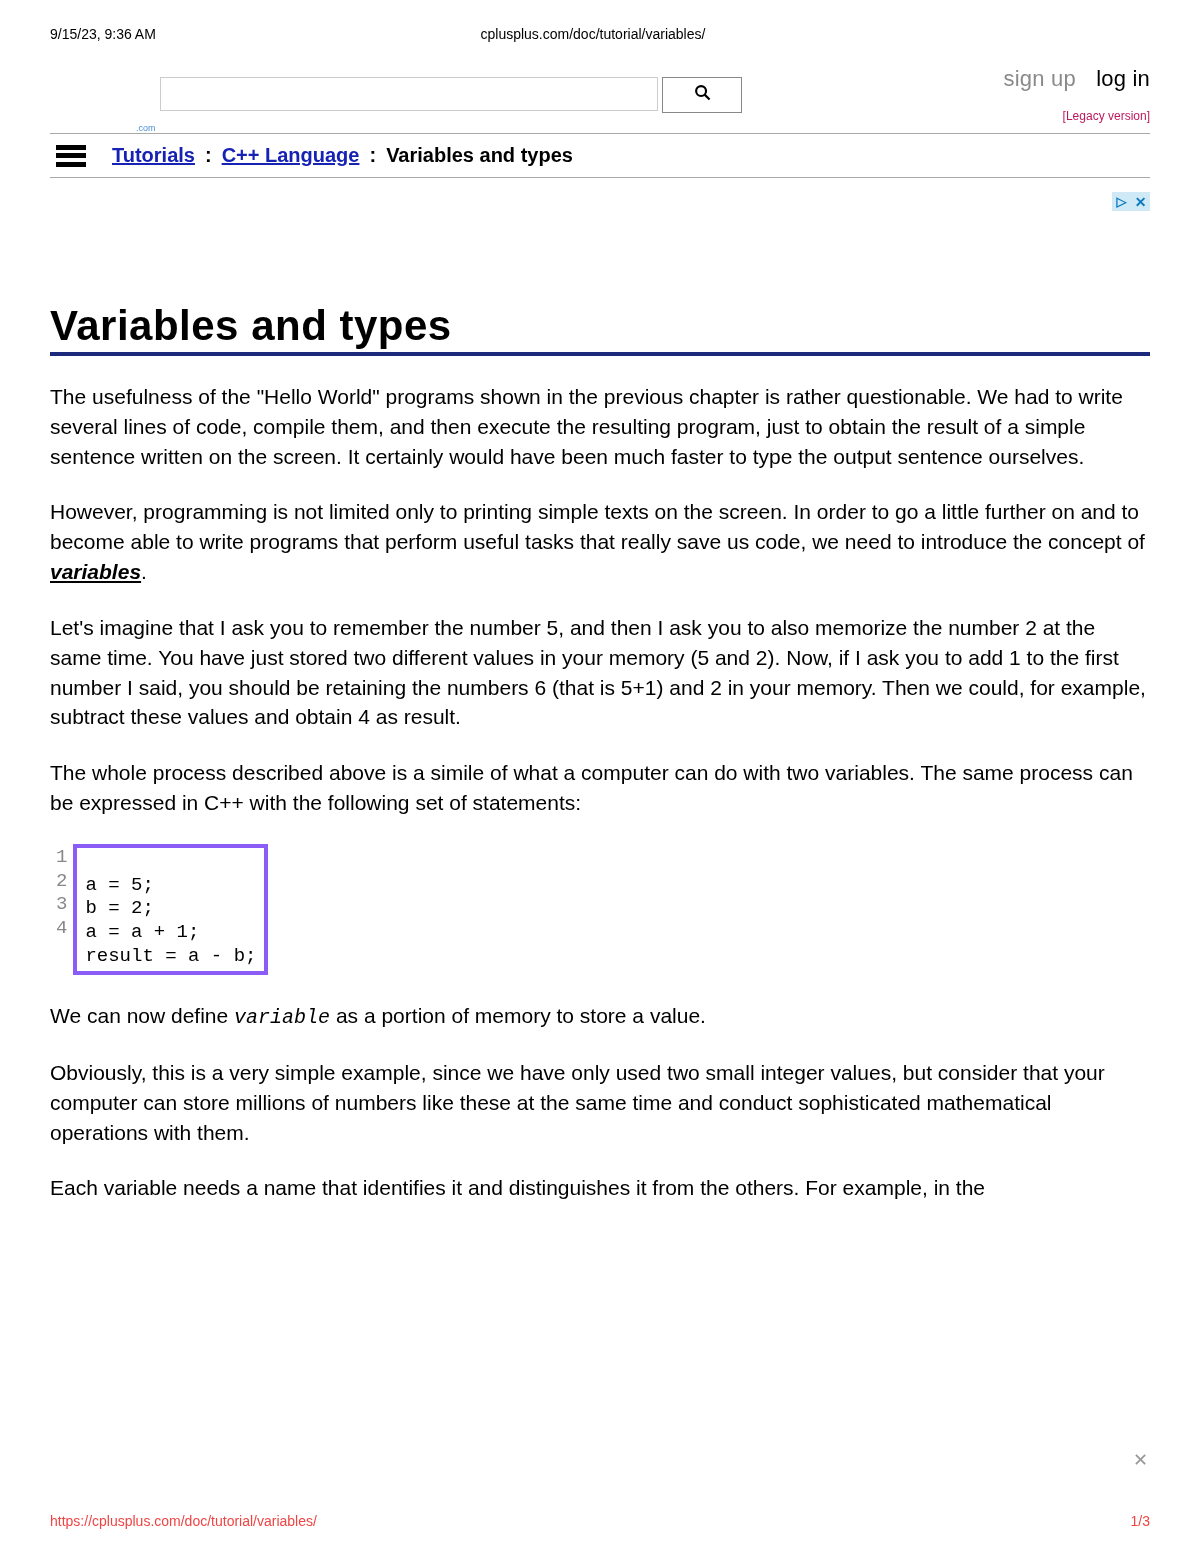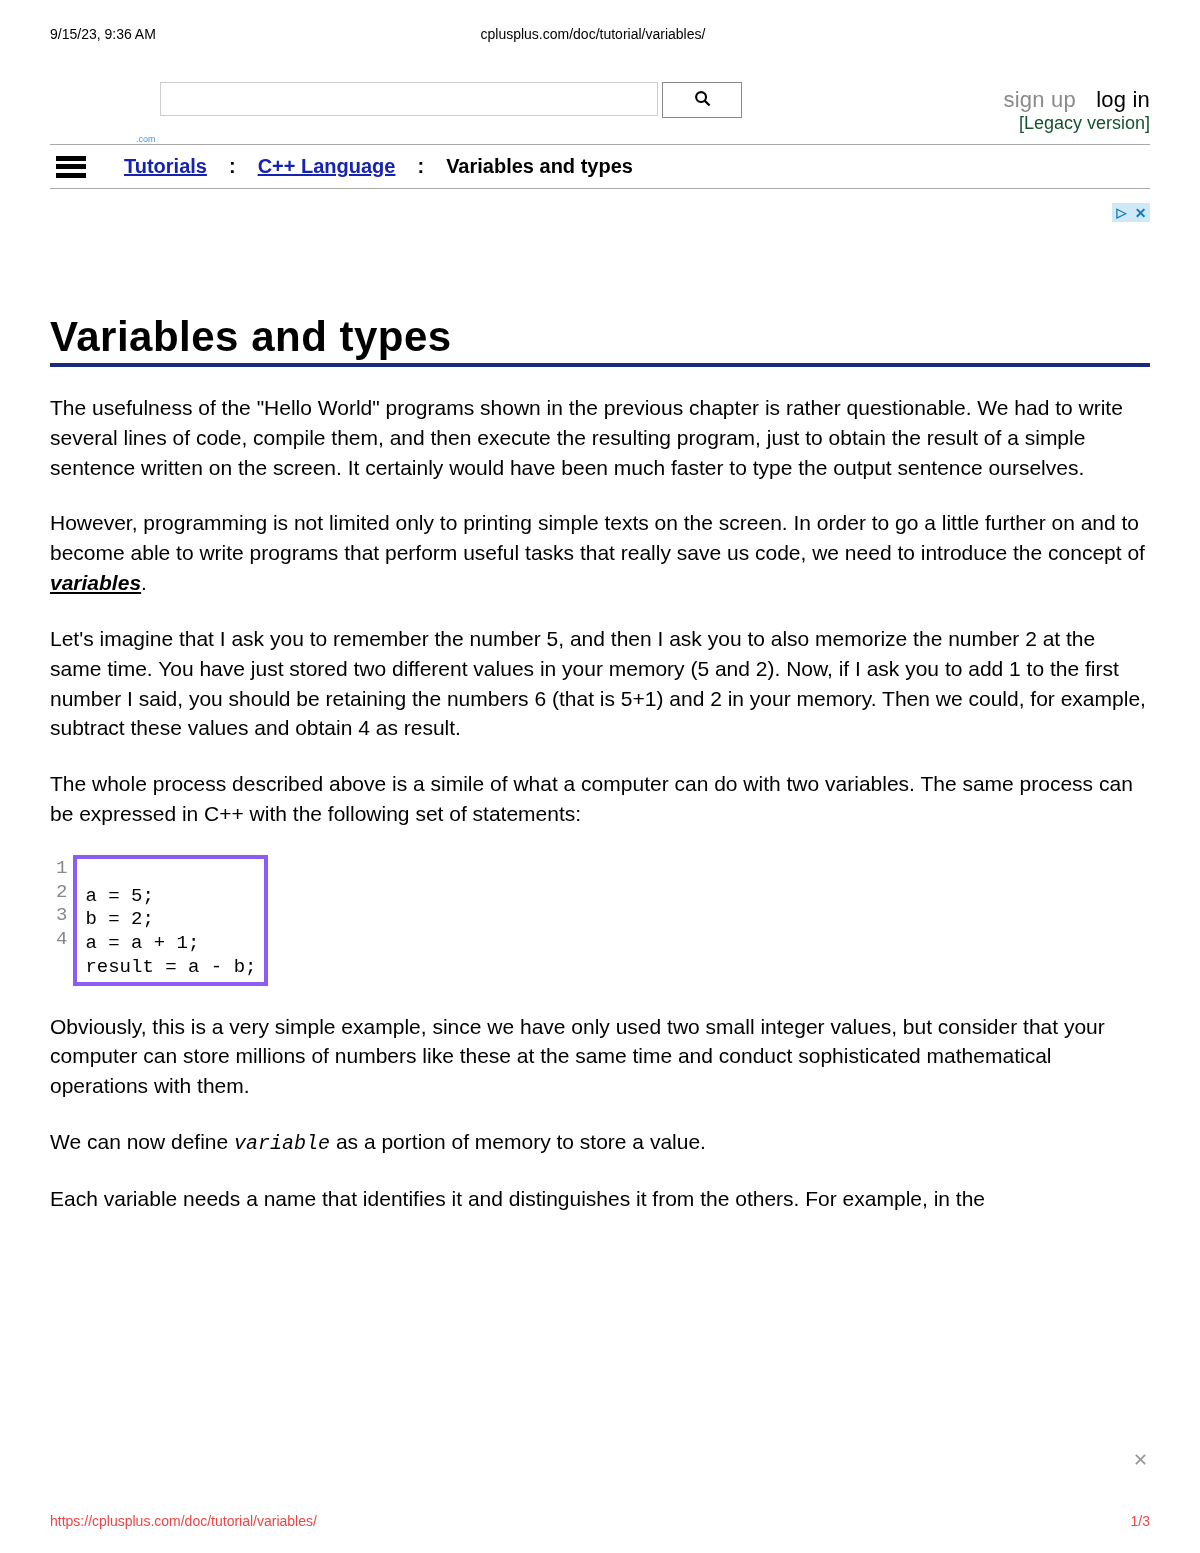--- a/index.html
+++ b/index.html
@@ -53,47 +53,46 @@
     align-items: center;
     justify-content: center;
     cursor: pointer;
   }
   .search-btn svg { width: 17px; height: 17px; }
   .authlinks {
     margin-left: auto;
     display: flex;
     flex-direction: column;
     align-items: flex-end;
-    gap: 0;
-    margin-top: 21px;
+    gap: 17px;
   }
   .authrow { font-size: 22px; letter-spacing: 0.2px; }
   .authrow .signup { color: #8a8a8a; margin-right: 14px; cursor: pointer; }
   .authrow .login { color: #000; cursor: pointer; }
-  .legacy { font-size: 18px; color: #14532d; cursor: pointer; }
+  .legacy { font-size: 12px; color: #be185d; cursor: pointer; }
   .logo-fragment {
     position: absolute;
     left: 95px;
     bottom: -6px;
     font-size: 9px;
     color: #4a90d9;
     margin-left: 41px;
   }
   .hr1 {
     height: 1px;
     background: #aaa;
     margin: 6px 50px 0 50px;
   }
   .breadcrumbs {
     display: flex;
     align-items: center;
     padding: 10px 50px 10px 56px;
     font-size: 20px;
     font-weight: 700;
-    gap: 22px;
+    gap: 10px;
   }
   .hamburger {
     width: 30px;
     height: 22px;
     display: inline-flex;
     flex-direction: column;
     justify-content: space-between;
     margin-right: 16px;
     cursor: pointer;
   }
@@ -278,26 +277,26 @@
         <div>3</div>
         <div>4</div>
       </div>
       <div class="src">
 <span>a = 5;</span>
 <span>b = 2;</span>
 <span>a = a + 1;</span>
 <span>result = a - b;</span></div>
     </div>
 
-    <p class="body">Obviously, this is a very simple example, since we have only used two small integer values, but consider that your computer can store millions of numbers like these at the same time and conduct sophisticated mathematical operations with them.</p>
-
     <p class="body">
       <span>We can now define </span><code class="inline">variable</code><span> as a portion of memory to store a value.</span>
     </p>
 
+    <p class="body">Obviously, this is a very simple example, since we have only used two small integer values, but consider that your computer can store millions of numbers like these at the same time and conduct sophisticated mathematical operations with them.</p>
+
     <p class="body">Each variable needs a name that identifies it and distinguishes it from the others. For example, in the</p>
   </div>
 
   <span class="close-float">✕</span>
 
   <div class="footer">
     <span>https://cplusplus.com/doc/tutorial/variables/</span>
     <span>1/3</span>
   </div>
 

